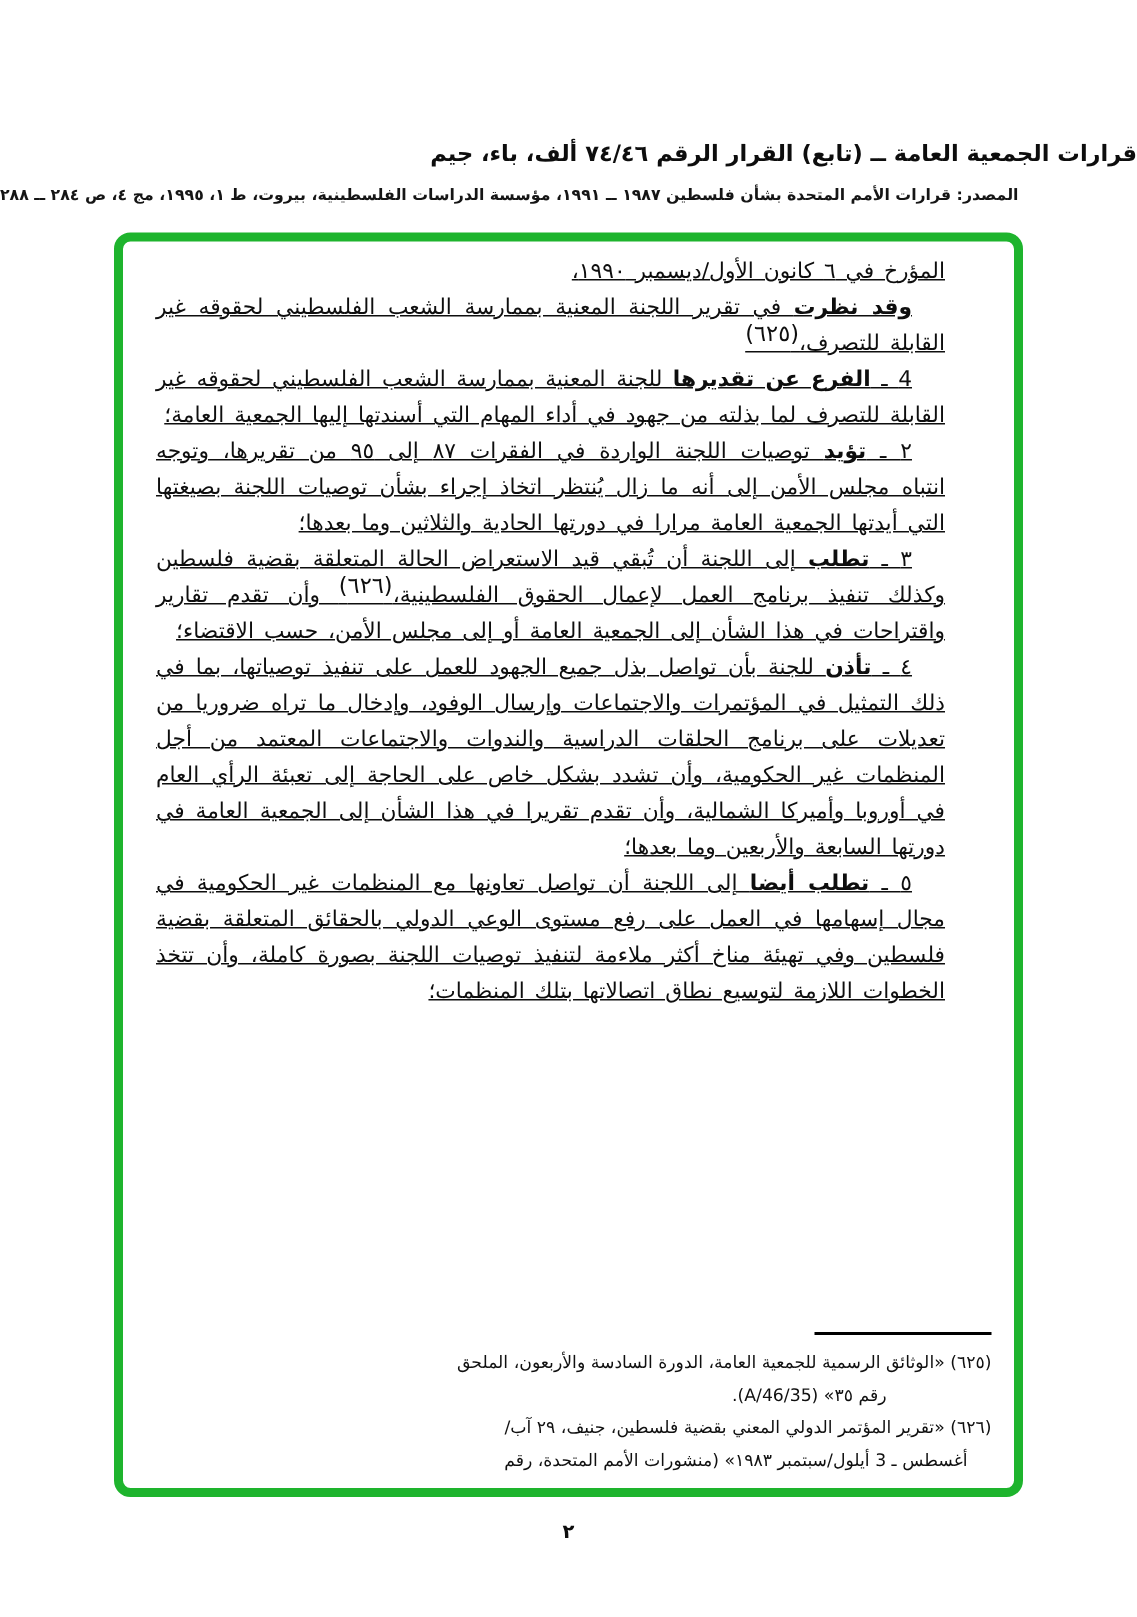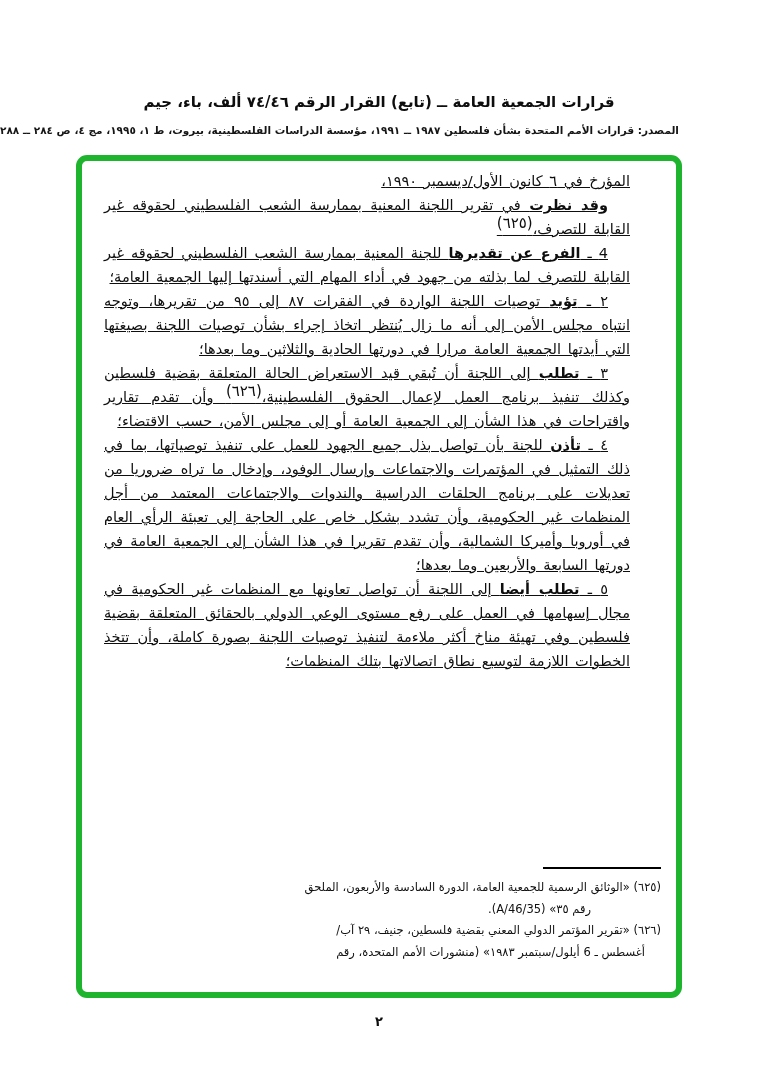--- a/index.html
+++ b/index.html
@@ -1,21 +1,21 @@
 <!DOCTYPE html>
 <html lang="ar"><head>
 <meta charset="utf-8">
 <style>
   html,body{margin:0;padding:0;}
   body{
     width:758px;height:1078px;background:#ffffff;position:relative;
     font-family:"DejaVu Sans",sans-serif;color:#111;overflow:hidden;
   }
   .doc-title{
-    position:absolute;top:93px;left:0;width:758px;text-align:center;
+    position:absolute;top:93px;left:0;width:758px;
     direction:rtl;font-size:15px;font-weight:bold;color:#0d0d0d;
     letter-spacing:0;
   }
   .doc-source{
     position:absolute;top:124px;left:0;width:758px;text-align:left;
     direction:rtl;font-size:10.5px;font-weight:bold;color:#151515;
   }
   .green-frame{
     position:absolute;left:76px;top:155px;width:606px;height:843px;
     box-sizing:border-box;border:6px solid #1eb42d;border-radius:11px;
@@ -25,21 +25,21 @@
     position:absolute;top:8px;right:46px;left:22px;
     direction:rtl;text-align:justify;
     font-size:14.5px;line-height:24px;color:#0e0e0e;
     word-spacing:2px;
   }
   .body-text p{margin:0;text-indent:0;text-decoration:underline;}
   .body-text p.indent{text-indent:22px;}
   .body-text b{font-weight:bold;}
   sup.fnref{font-size:15px;vertical-align:super;line-height:0;}
   .footnotes{
-    position:absolute;top:706px;right:15px;width:354px;
+    position:absolute;top:727px;right:15px;width:354px;
     direction:rtl;font-size:11.5px;line-height:21.5px;color:#101010;
   }
   .fn-separator{
     width:118px;border-top:2px solid #000;margin:0 0 8px auto;
     margin-right:0;margin-left:auto;direction:ltr;
   }
   .fn-sep-wrap{direction:rtl;}
   .fn-line{text-align:right;white-space:nowrap;}
   .fn-line.ind-sm{padding-right:16px;}
   .fn-line.ind-lg{padding-right:70px;}
@@ -85,19 +85,19 @@
   <div class="footnotes">
     <div class="fn-sep-wrap">
       <div class="fn-separator"></div>
     </div>
     <div>
       <div class="fn-line">(٦٢٥) «الوثائق الرسمية للجمعية العامة، الدورة السادسة والأربعون، الملحق</div>
       <div class="fn-line ind-lg">رقم ٣٥» (A/46/35).</div>
     </div>
     <div>
       <div class="fn-line">(٦٢٦) «تقرير المؤتمر الدولي المعني بقضية فلسطين، جنيف، ٢٩ آب/</div>
-      <div class="fn-line ind-sm">أغسطس ـ 6 أيلول/سبتمبر ١٩٨٣» (منشورات الأمم المتحدة، رقم</div>
+      <div class="fn-line ind-sm">أغسطس ـ 3 أيلول/سبتمبر ١٩٨٣» (منشورات الأمم المتحدة، رقم</div>
     </div>
   </div>
 
 </div>
 
 <div class="page-number">٢</div>
 
 </body></html>

